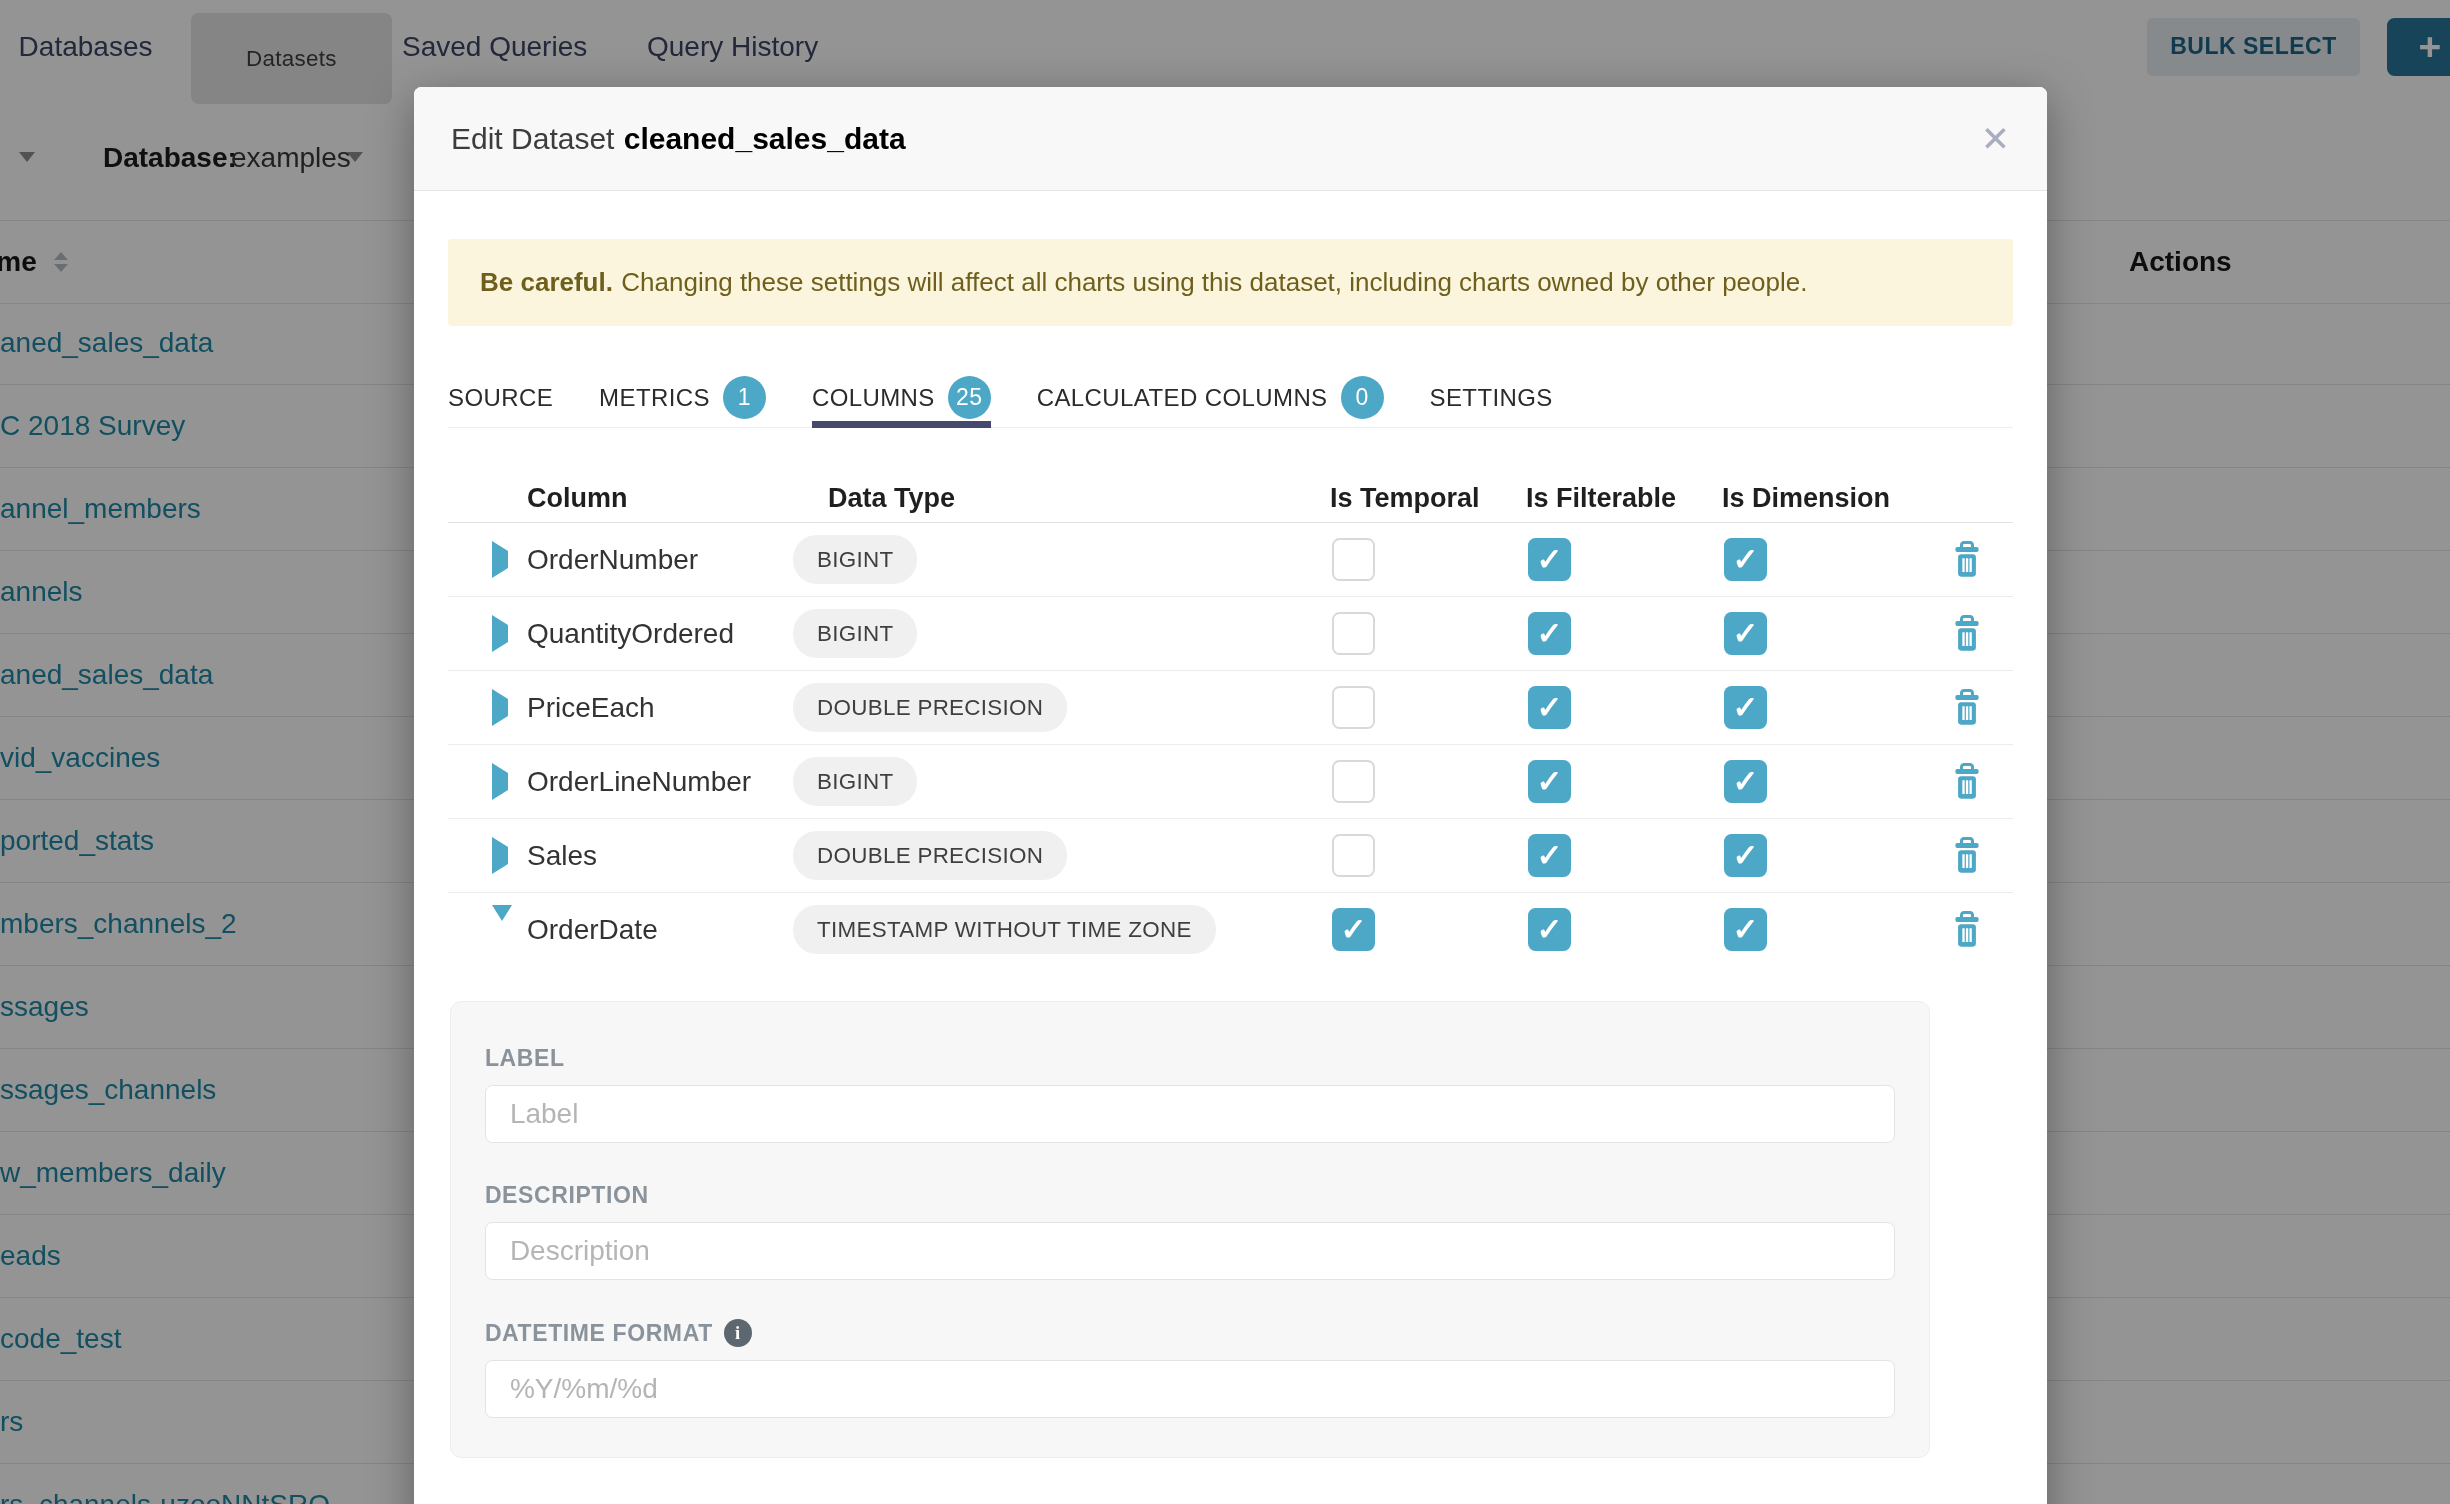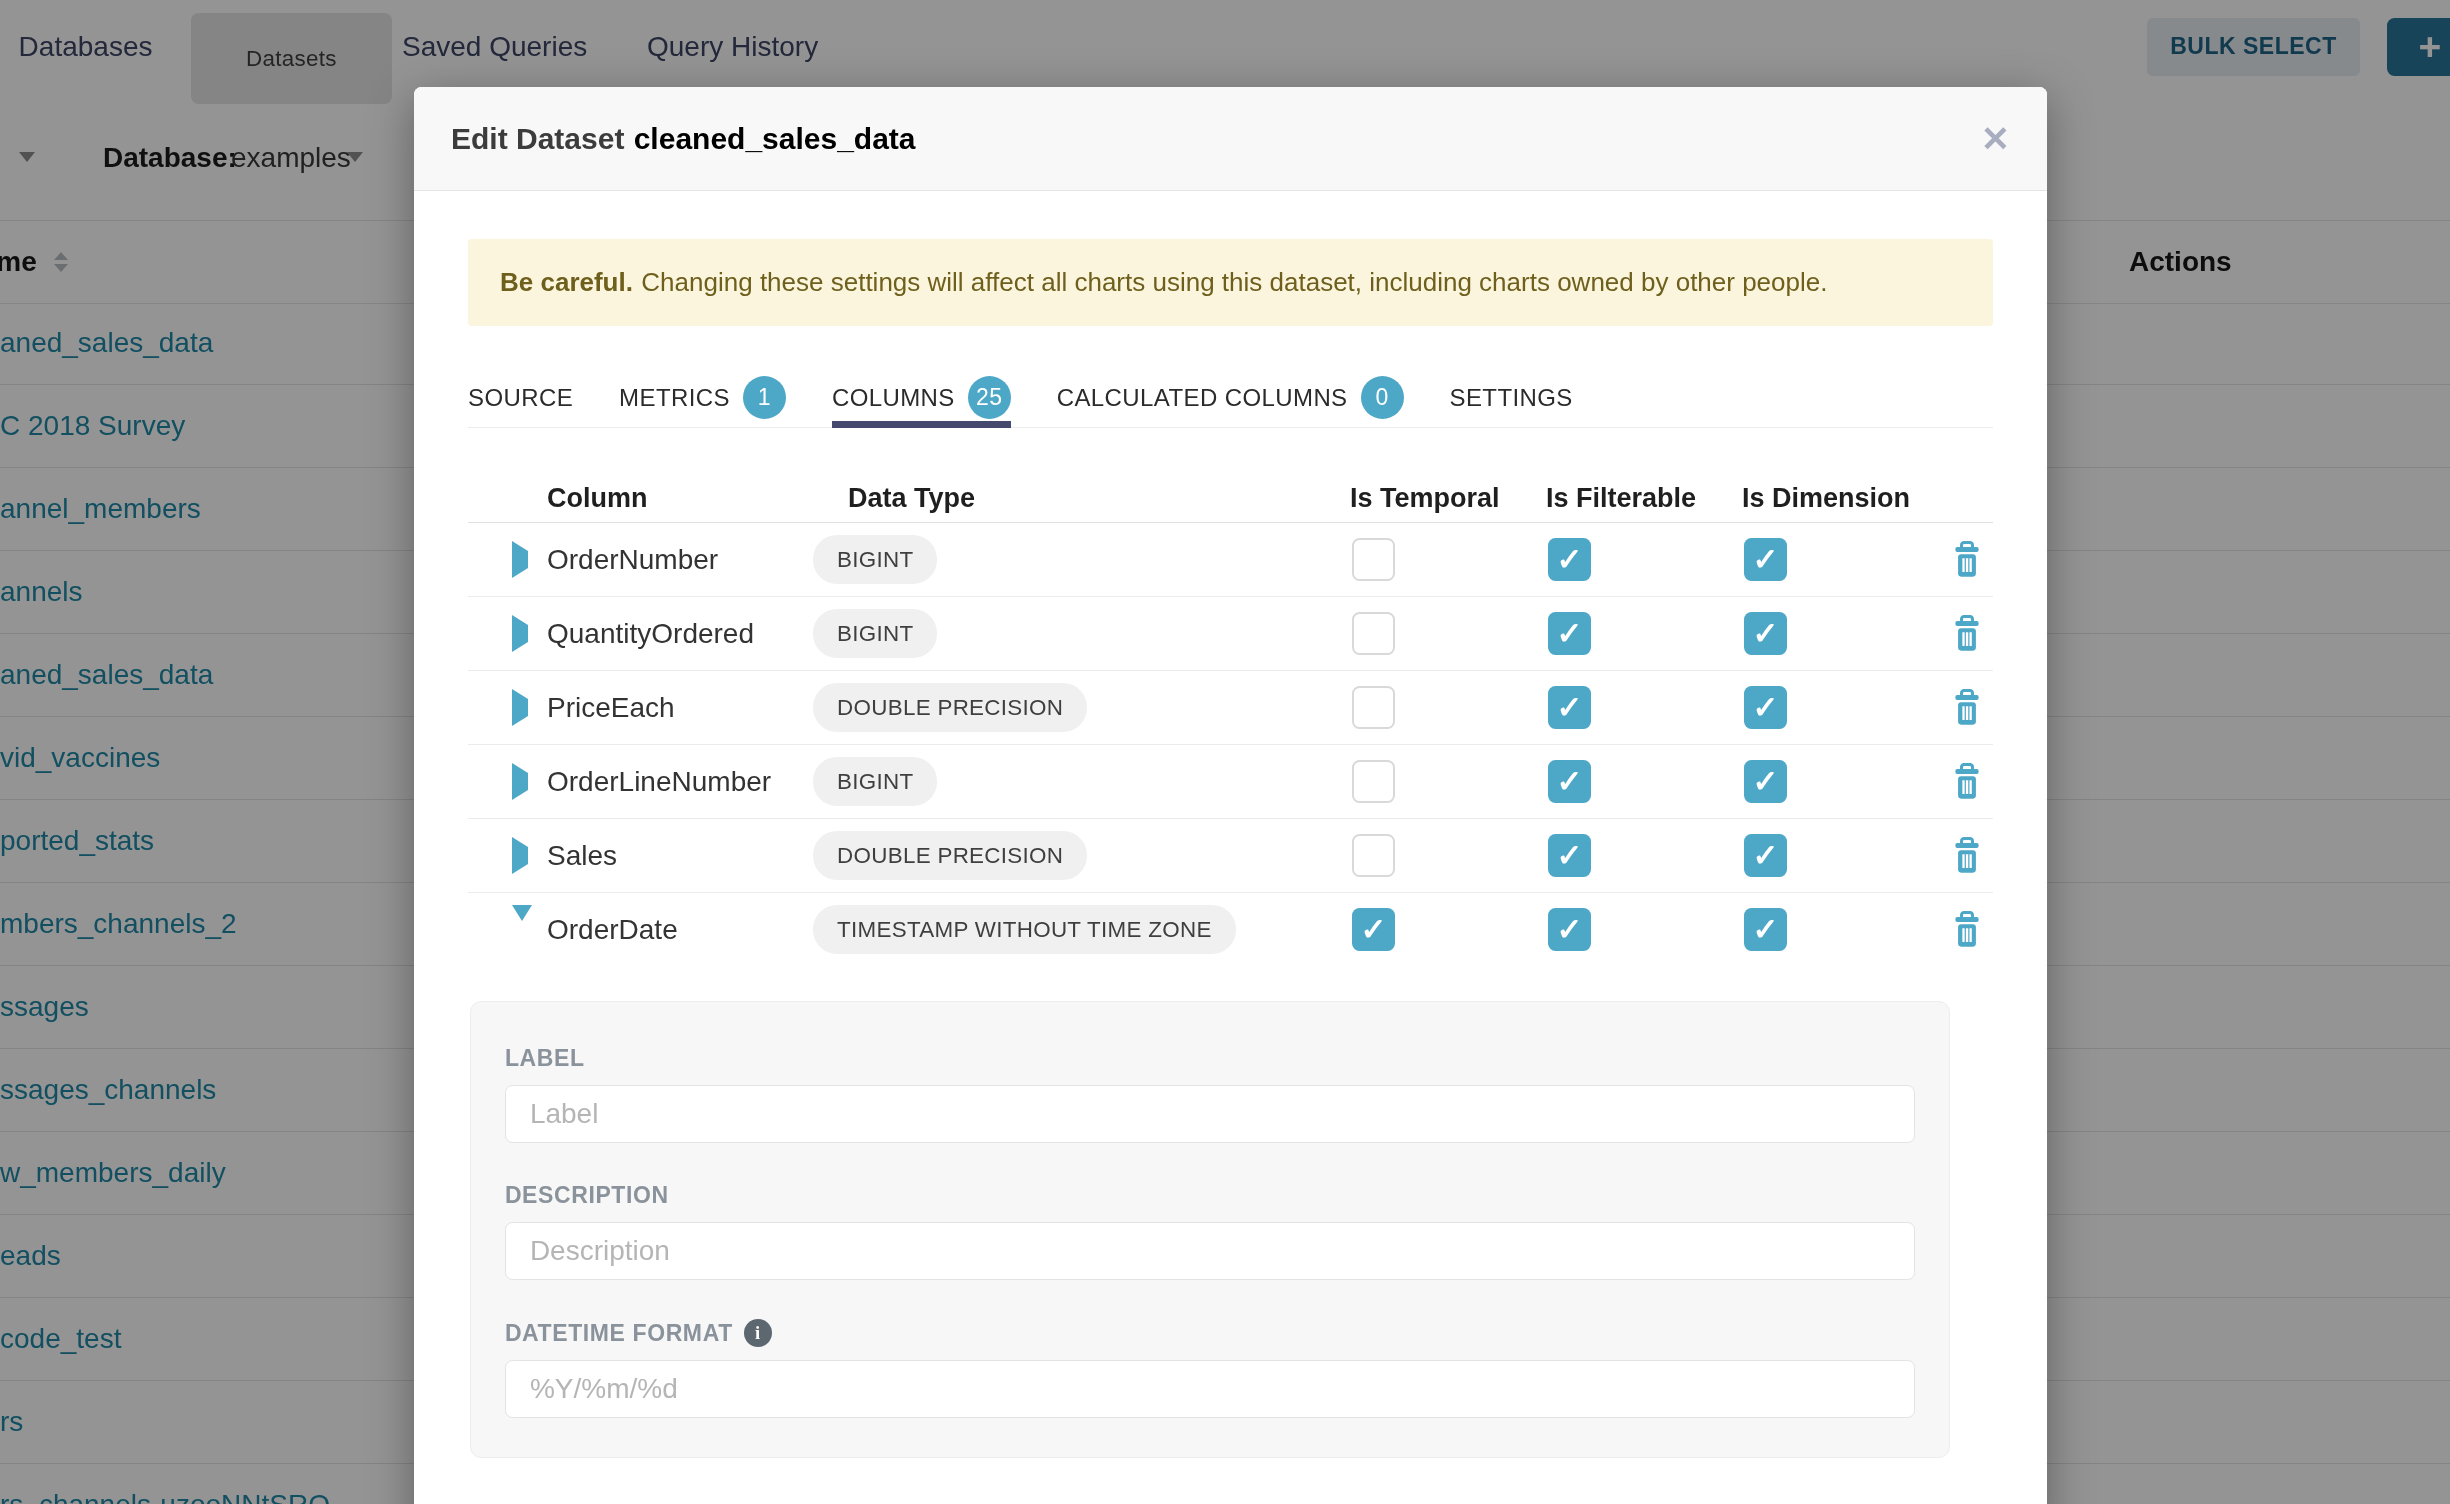--- a/index.html
+++ b/index.html
@@ -40,25 +40,25 @@
   .bg-row{height:82px;border-bottom:0.9px solid #e3e3e3;display:flex;align-items:center;}
   .bg-row a{font-size:28px;color:var(--link);text-decoration:none;}
 
   
   .backdrop{position:absolute;left:0;top:0;width:2450px;height:1505px;background:var(--overlay);z-index:5;}
 
   
   .modal{position:absolute;left:414px;top:87px;width:1633px;height:1454px;background:#fff;
          border-radius:7.5px;z-index:10;box-shadow:0 11.2px 45px rgba(0,0,0,.35);}
   .m-head{height:103px;background:#f8f8f8;border-bottom:0.9px solid #e4e4e4;
-          border-radius:7.5px 7.5px 0 0;display:flex;align-items:center;padding:0 37px;font-weight:bold;}
+          border-radius:7.5px 7.5px 0 0;display:flex;align-items:center;padding:0 37px;}
   .m-title{font-size:30px;color:#3c3c3c;}
   .m-title b{color:#000;margin-left:9.3px;}
   .m-close{margin-left:auto;font-size:35px;color:#a8adbf;line-height:1;cursor:pointer;}
-  .m-body{padding:0 54px;margin-top:28px;}
+  .m-body{padding:0 34px;margin-top:28px;}
 
   .banner{margin-top:48px;height:87px;background:var(--warnbg);border-radius:3.7px;display:flex;
           align-items:center;padding:0 32px;font-size:26px;color:var(--warntext);}
   .banner b{margin-right:8.4px;}
 
   .tabs{margin-top:42px;height:59px;display:flex;gap:46px;border-bottom:0.9px solid #ededed;}
   .tab{display:flex;align-items:center;height:100%;position:relative;font-size:24px;
        color:#2b2b2b;letter-spacing:0.4px;cursor:pointer;}
   .tab .badge{margin-left:13px;width:43px;height:43px;border-radius:50%;background:var(--accent);
               color:#fff;font-size:23px;display:flex;align-items:center;justify-content:center;}

